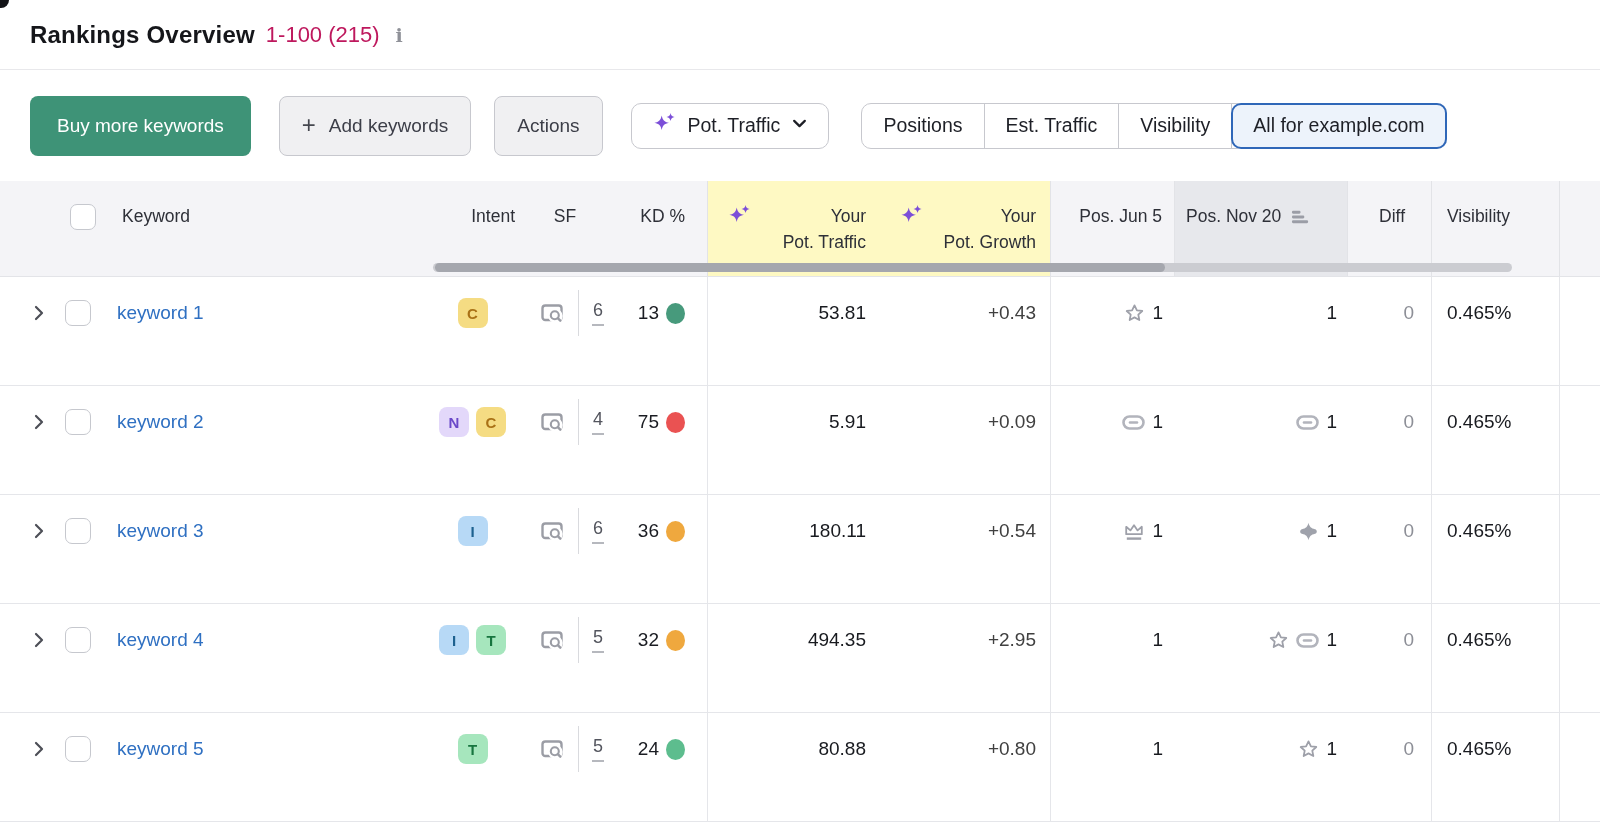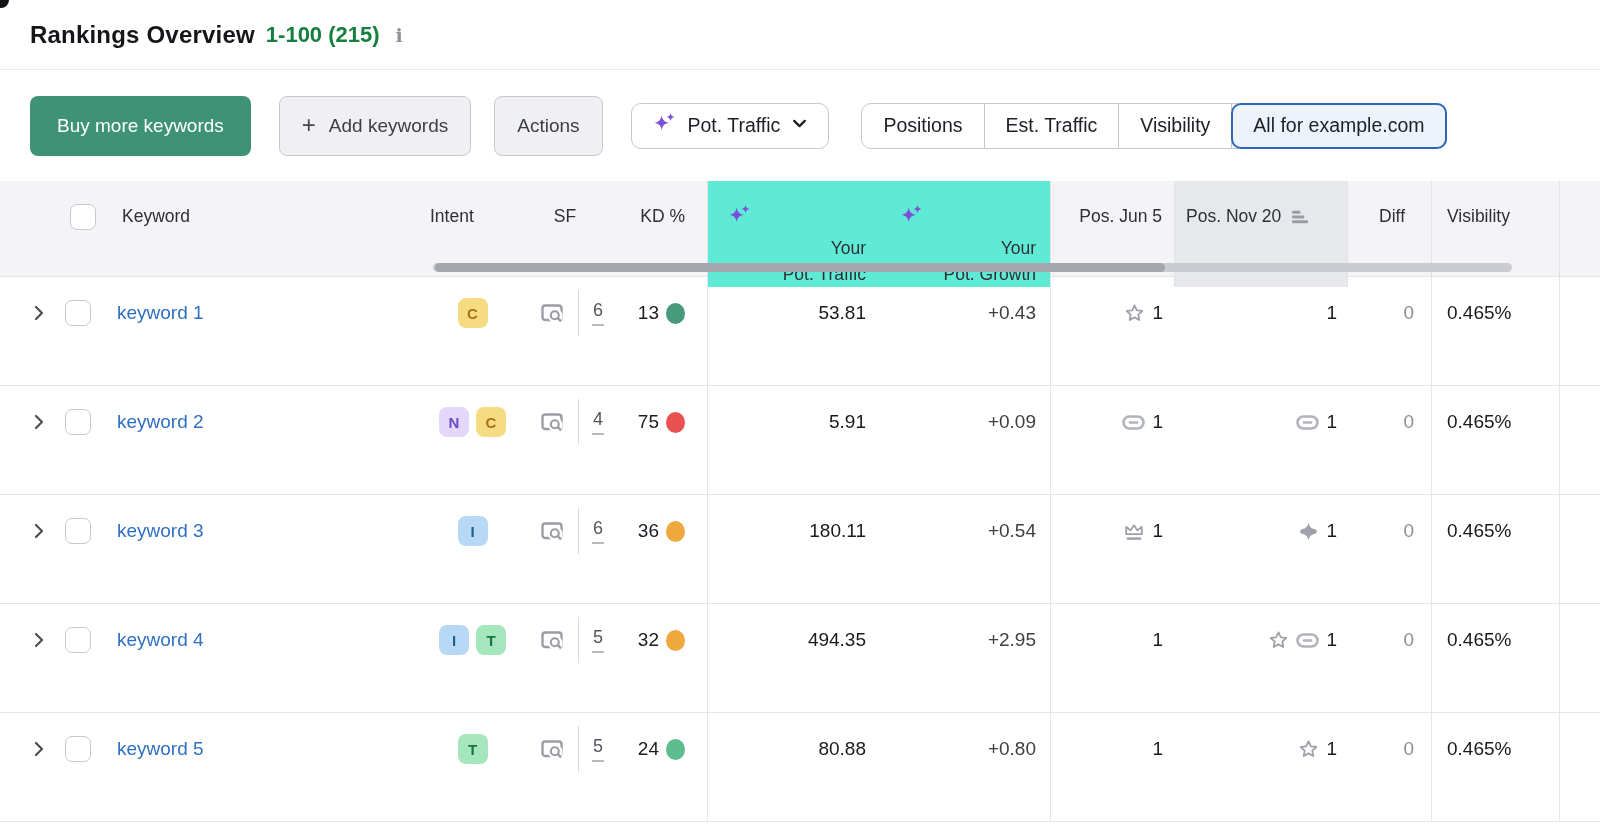--- a/index.html
+++ b/index.html
@@ -7,21 +7,21 @@
   body {
     width:1600px; height:837px; overflow:hidden; position:relative;
     background:#ffffff; color:#181a1f;
     font-family:"Liberation Sans", sans-serif;
   }
   .corner-artifact { position:absolute; left:0; top:0; width:9px; height:8px; background:#121317; border-radius:0 0 9px 0; z-index:20; }
 
   
   .titlebar { height:70px; display:flex; align-items:center; padding:0 30px; border-bottom:1px solid #e8e8eb; }
   .page-title { font-size:24px; font-weight:bold; color:#15161a; margin:0; letter-spacing:0.2px; }
-  .title-range { font-size:22px; color:#15803d; margin-left:11px;font-weight:bold; }
+  .title-range { font-size:22px; color:#be185d; margin-left:11px; }
   .info-i { font-family:"DejaVu Serif", serif; font-size:19px; font-weight:600; color:#8f9198; margin-left:16px; cursor:pointer; }
 
   
   .toolbar { height:111px; display:flex; align-items:center; padding:0 30px; }
   .btn { height:60px; border-radius:8px; font-size:19px; display:inline-flex; align-items:center; cursor:pointer; white-space:nowrap; }
   .btn-buy { background:#3e9377; color:#ffffff; padding:0 27px; border:none; }
   .btn-gray { background:#f0f0f2; border:1px solid #c7c8ce; color:#3c3e48; }
   .btn-add { padding:0 22px; margin-left:28px; gap:13px; }
   .plus-glyph { font-size:24px; font-weight:400; color:#45474f; line-height:1; margin-top:-2px; }
   .btn-actions { padding:0 22px; margin-left:23px; }
@@ -30,24 +30,24 @@
   .segment { display:flex; align-items:center; padding:0 21px; font-size:19.5px; color:#1d1f26; border-right:1px solid #c7c8ce; cursor:pointer; }
   .segment:last-child { border-right:none; }
   .segment.selected { box-shadow: inset 0 0 0 2px #2f67b8; background:#edf3fb; border-radius:10px; margin:-1px; height:46px; padding:0 22px; }
 
   
   .table { position:relative; --cols:430px 85px 100px 93px 172px 171px 124px 173px 84px 128px 1fr; }
   .thead { display:grid; grid-template-columns:var(--cols); height:96px; background:#f4f4f7; border-bottom:1px solid #e3e4e8; font-size:17.5px; color:#2e3038; }
   .hcell { padding-top:22px; line-height:26px; }
   .hdr-right { border-right:1px solid #e2e3e7; }
   .hc-keyword { padding-left:70px; display:flex; gap:26px; align-items:flex-start; }
-  .hc-intent { text-align:left; }
+  .hc-intent { text-align:right; }
   .hc-sf { text-align:center; }
   .hc-kd { text-align:right; padding-right:22px; }
-  .hc-ai { background:#5eead4; display:flex; padding-left:19px; padding-right:14px;flex-direction:column; }
+  .hc-ai { background:#fef9c3; display:flex; padding-left:19px; padding-right:14px; }
   .hc-ai .spark { flex:0 0 auto; margin-top:0; }
   .hc-ai .lines { flex:1; text-align:right; }
   .hc-posjun { text-align:right; padding-right:12px; }
   .hc-posnov { background:#e7e8ec; padding-left:11px; display:flex; gap:10px; align-items:flex-start; }
   .hc-posnov .sort-ic { margin-top:4px; }
   .hc-diff { text-align:right; padding-right:26px; }
   .hc-vis { padding-left:15px; }
 
   
   .sb-track { position:absolute; left:433px; top:82px; width:1079px; height:9px; border-radius:5px; background:#cbccd1; z-index:5; }

